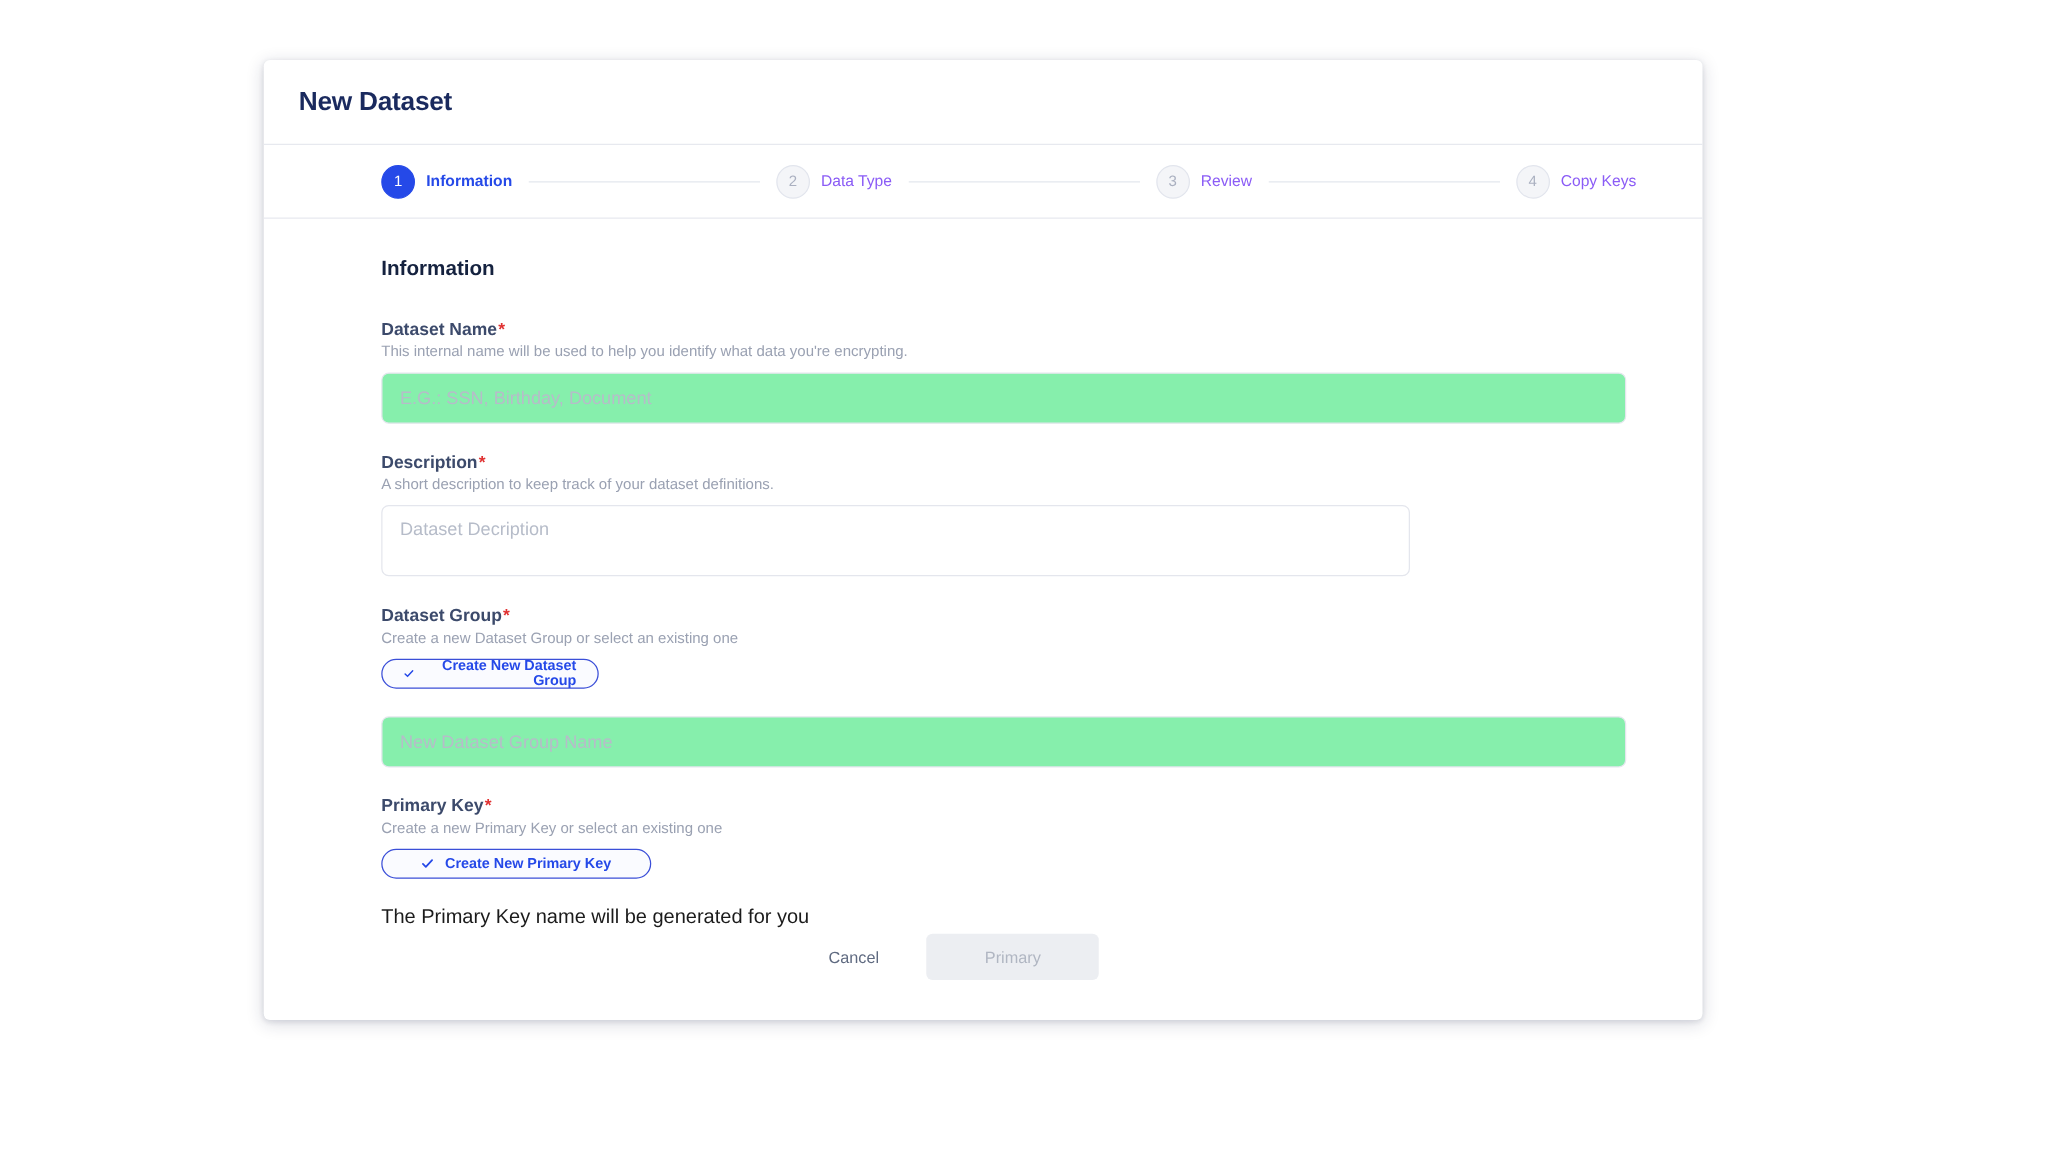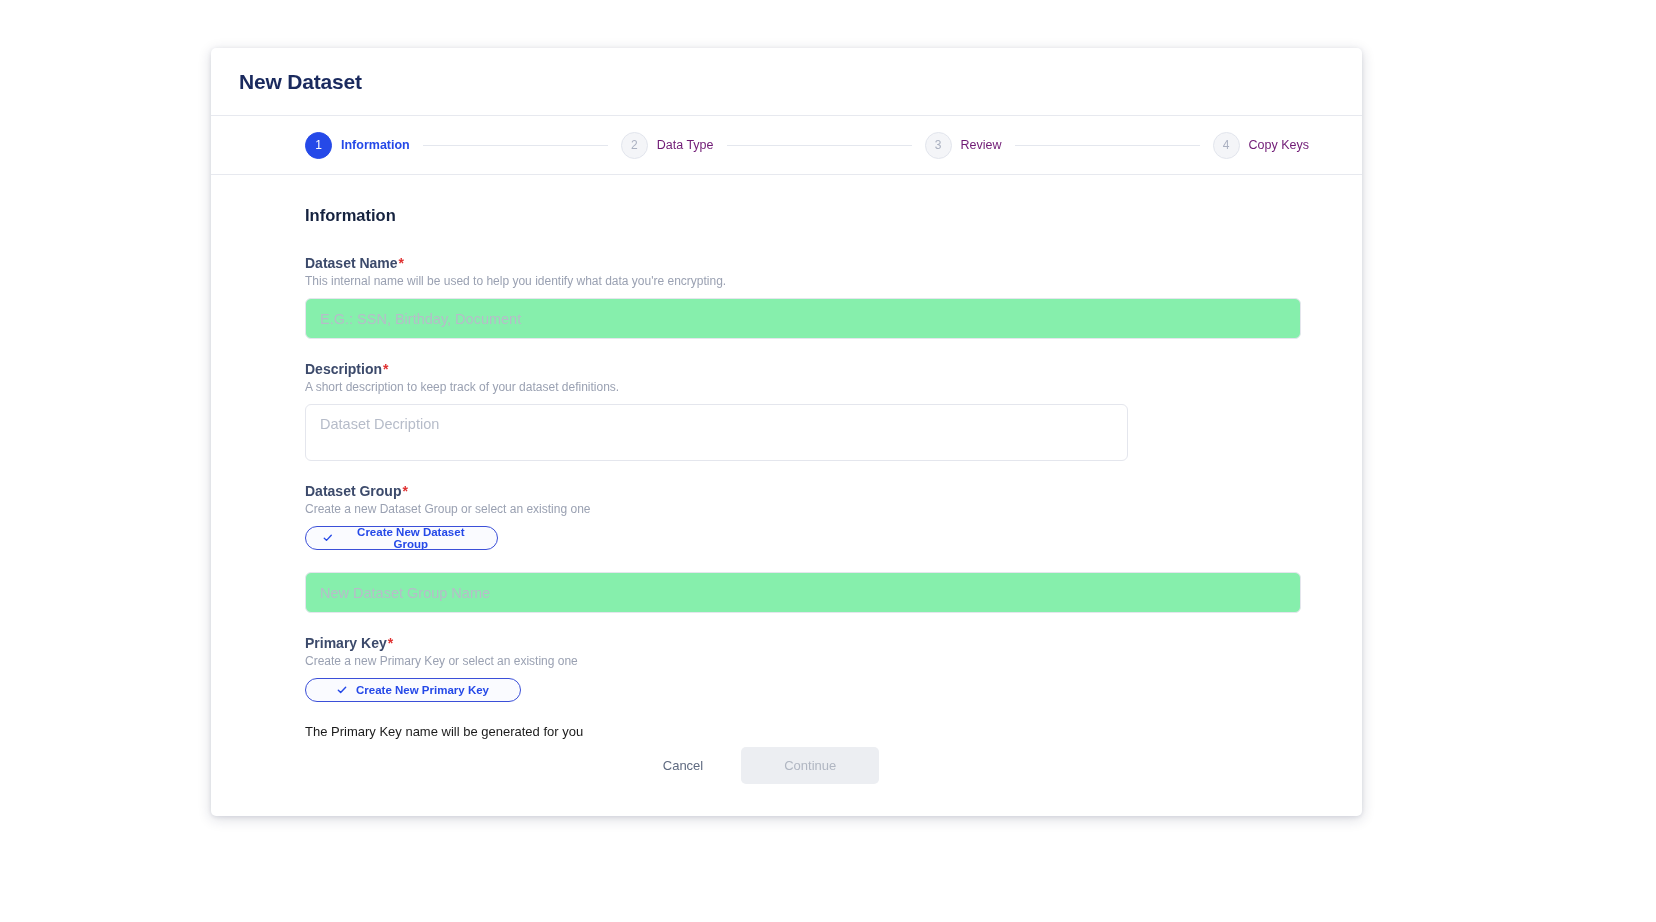--- a/index.html
+++ b/index.html
@@ -86,21 +86,21 @@
   }
   .step-label {
     font-size: 12.5px;
     white-space: nowrap;
   }
   .step.active .step-label {
     color: #2549e8;
     font-weight: bold;
   }
   .step.idle .step-label {
-    color: #701a75;
+    color: #8b5cf6;
   }
   .step-line {
     flex: 1 1 auto;
     height: 1px;
     background: #e4e7ee;
     margin: 0 13px;
     min-width: 20px;
   }
 
   
@@ -181,25 +181,25 @@
     font-size: 11.5px;
     font-weight: bold;
     cursor: pointer;
     font-family: "Liberation Sans", sans-serif;
   }
   .chip .check {
     width: 10px;
     height: 10px;
     display: block;
   }
-  .chip-group { width: 193px; }
+  .chip-group { width: 174px; text-align: right; }
   .chip-pk { width: 216px; }
 
   .note {
-    font-size: 13px;
+    font-size: 16px;
     color: #1b1b1b;
   }
 
   
   .modal-footer {
     flex: 0 0 auto;
     padding: 0 53px 32px 0;
     display: flex;
     justify-content: center;
     align-items: center;
@@ -325,17 +325,17 @@
 
         <div class="gap-22"></div>
 
         <div class="note">The Primary Key name will be generated for you</div>
       </div>
 
     </div>
 
     <div class="modal-footer">
       <button class="btn-cancel">Cancel</button>
-      <button class="btn-continue" disabled="">Continue</button>
+      <button class="btn-continue" disabled="">Primary</button>
     </div>
 
   </div>
 </div>
 
 </body></html>

